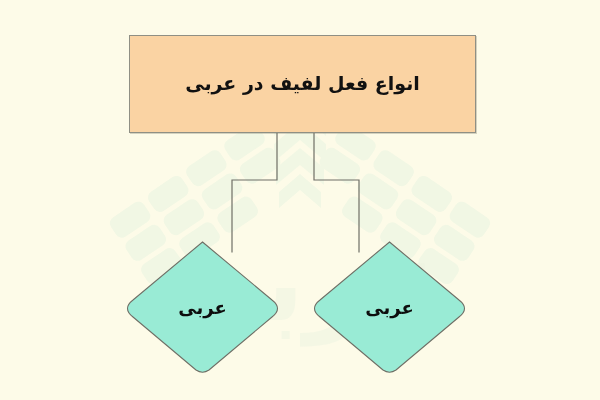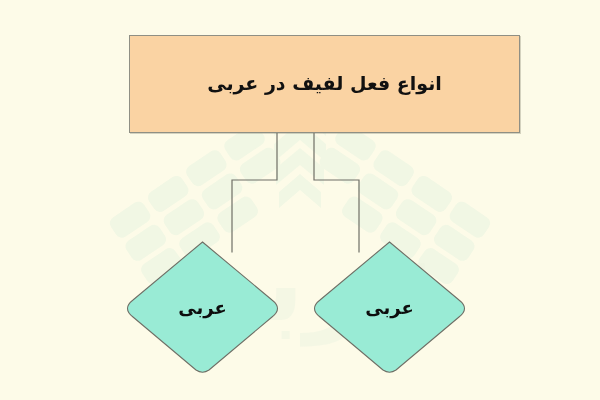--- a/index.html
+++ b/index.html
@@ -46,21 +46,21 @@
     display: block;
     width: 600px;
     height: 400px;
   }
 
   
   #root-node {
     position: absolute;
     left: 129px;
     top: 35px;
-    width: 391px;
+    width: 347px;
     height: 98px;
     box-sizing: border-box;
     background: #fad3a3;
     border: 1px solid #8f8f84;
     z-index: 2;
     display: flex;
     align-items: center;
     justify-content: center;
     box-shadow: 1px 1px 0 rgba(120,115,95,0.30);
   }

